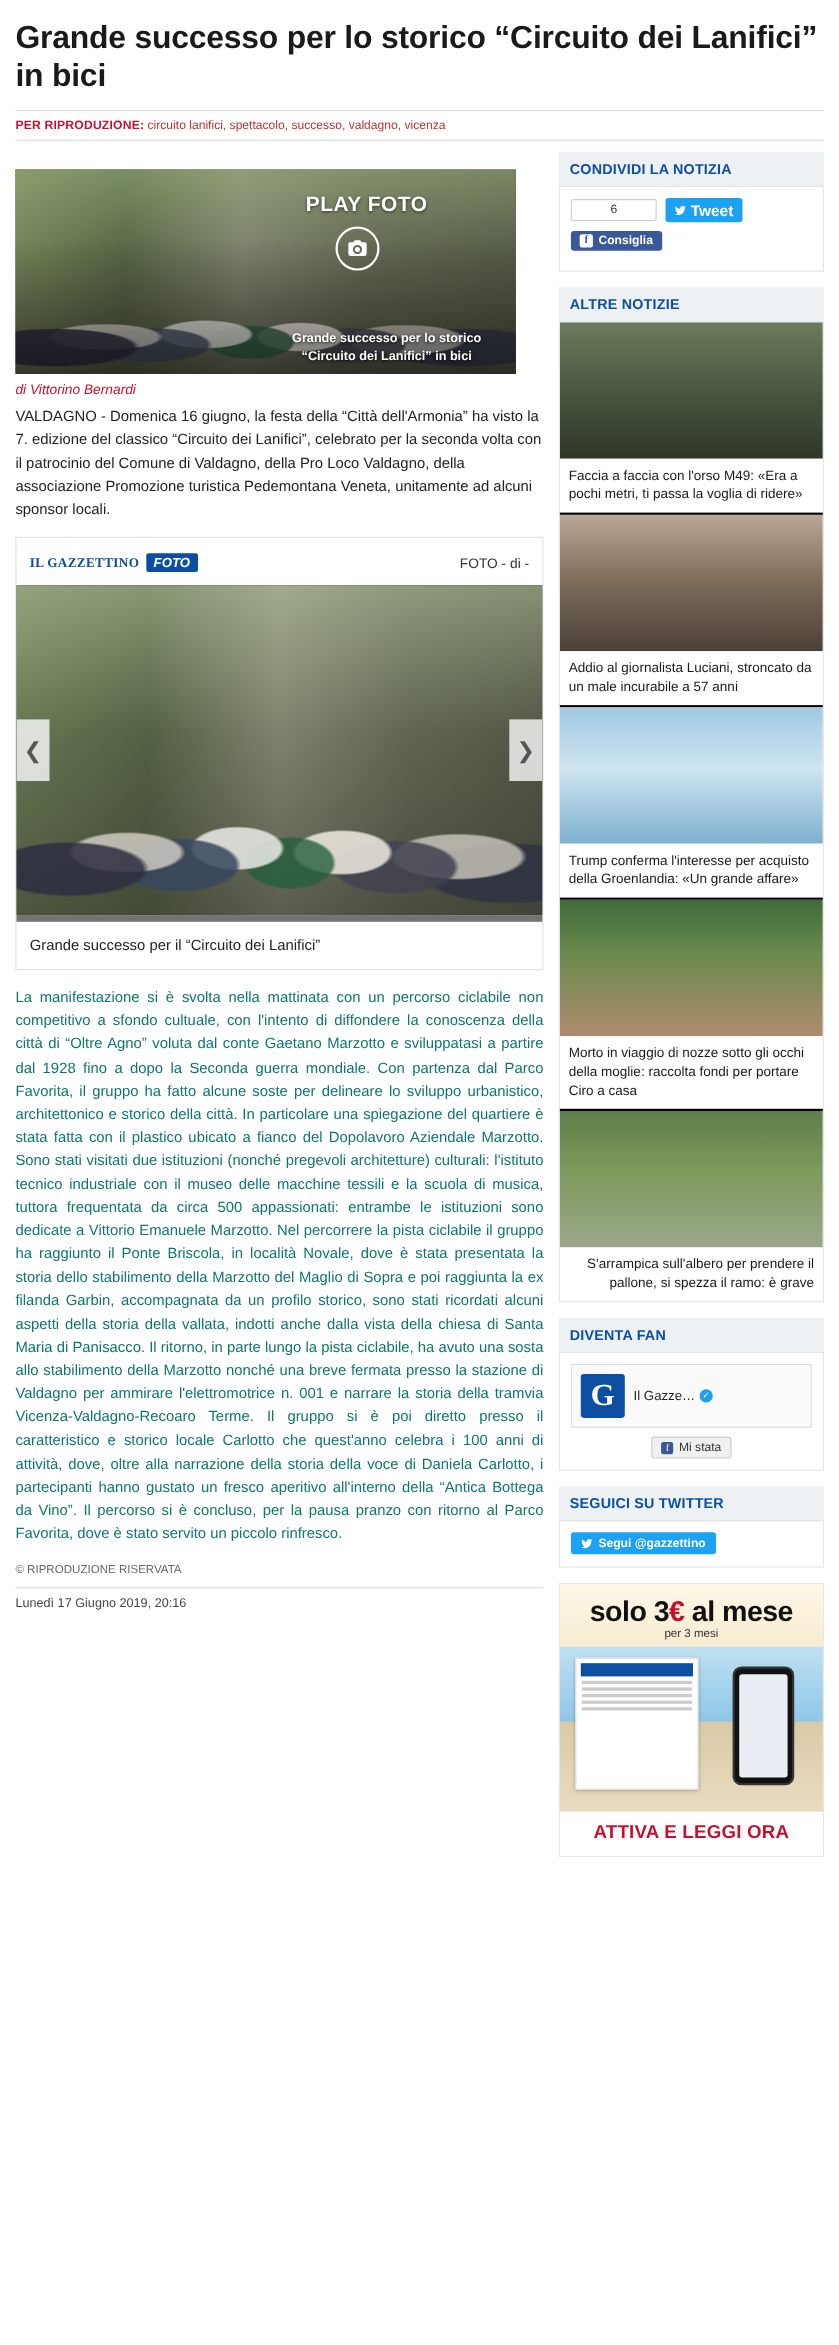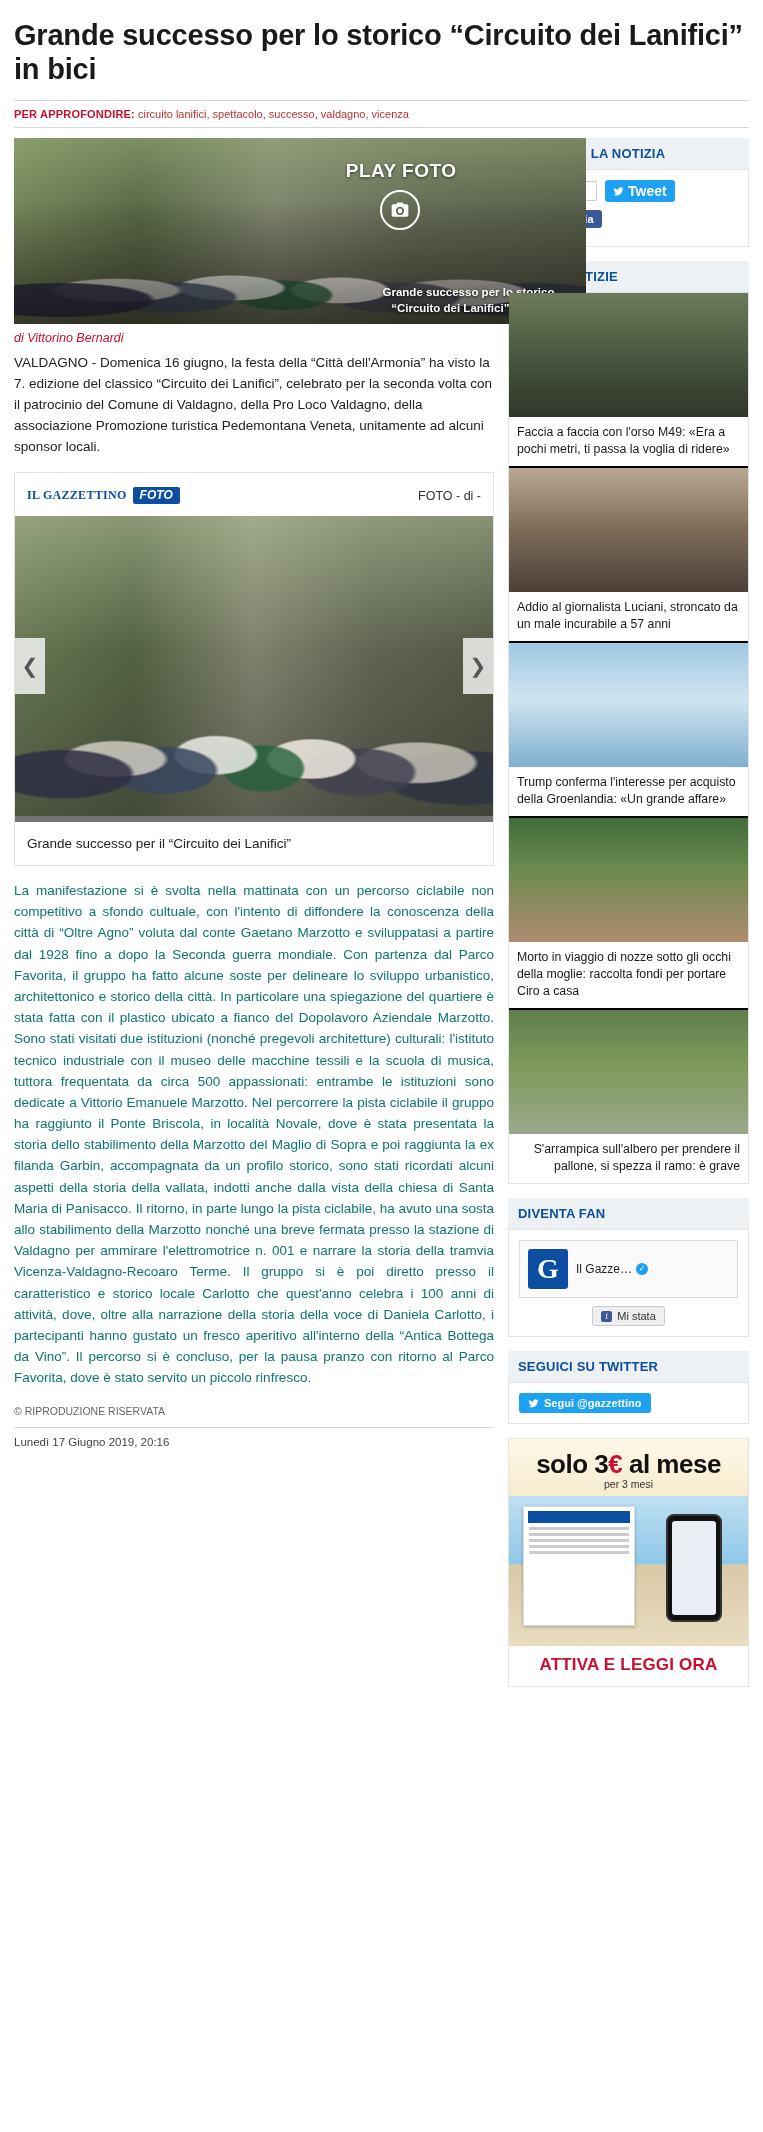--- a/index.html
+++ b/index.html
@@ -31,23 +31,24 @@
   .tags-label { color: #c8102e; font-weight: bold; letter-spacing: 0.2px; }
   .tags-list { color:#b33; display:inline; }
 
   .cols { display: flex; gap: 14px; align-items: flex-start; }
   .col-main { width: 480px; }
   .col-side { width: 241px; }
 
   
   .hero {
     position: relative;
-    width: 572px; height: 186px;
+    width: 455px; height: 186px;
     overflow: hidden;
     background: #4a5a3c;
+    margin-top: 16px;
   }
   .hero-photo {
     position:absolute; inset:0;
     background:
       linear-gradient(180deg, rgba(150,170,120,.55) 0%, rgba(70,85,55,.2) 40%, rgba(60,55,45,.45) 100%),
       linear-gradient(90deg,#7f8f63 0%, #5d6b4a 22%, #8b8f7b 45%, #6a6f5c 70%, #5a5f4e 100%);
     filter: saturate(1.05);
   }
   .hero-people {
     position:absolute; left:0; right:0; bottom:0; height:120px;
@@ -247,21 +248,21 @@
   }
 </style>
 </head>
 <body>
 
 <div class="page">
 
   <h1 class="title">Grande successo per lo storico “Circuito dei Lanifici” in bici</h1>
 
   <div class="tags-row">
-    <span class="tags-label">PER APPROFONDIRE:</span>
+    <span class="tags-label">PER RIPRODUZIONE:</span>
     <span class="tags-list">circuito lanifici, spettacolo, successo, valdagno, vicenza</span>
   </div>
 
   <div class="cols">
 
     <div class="col-main">
 
       <div class="hero">
         <div class="hero-photo"></div>
         <div class="hero-people"></div>

